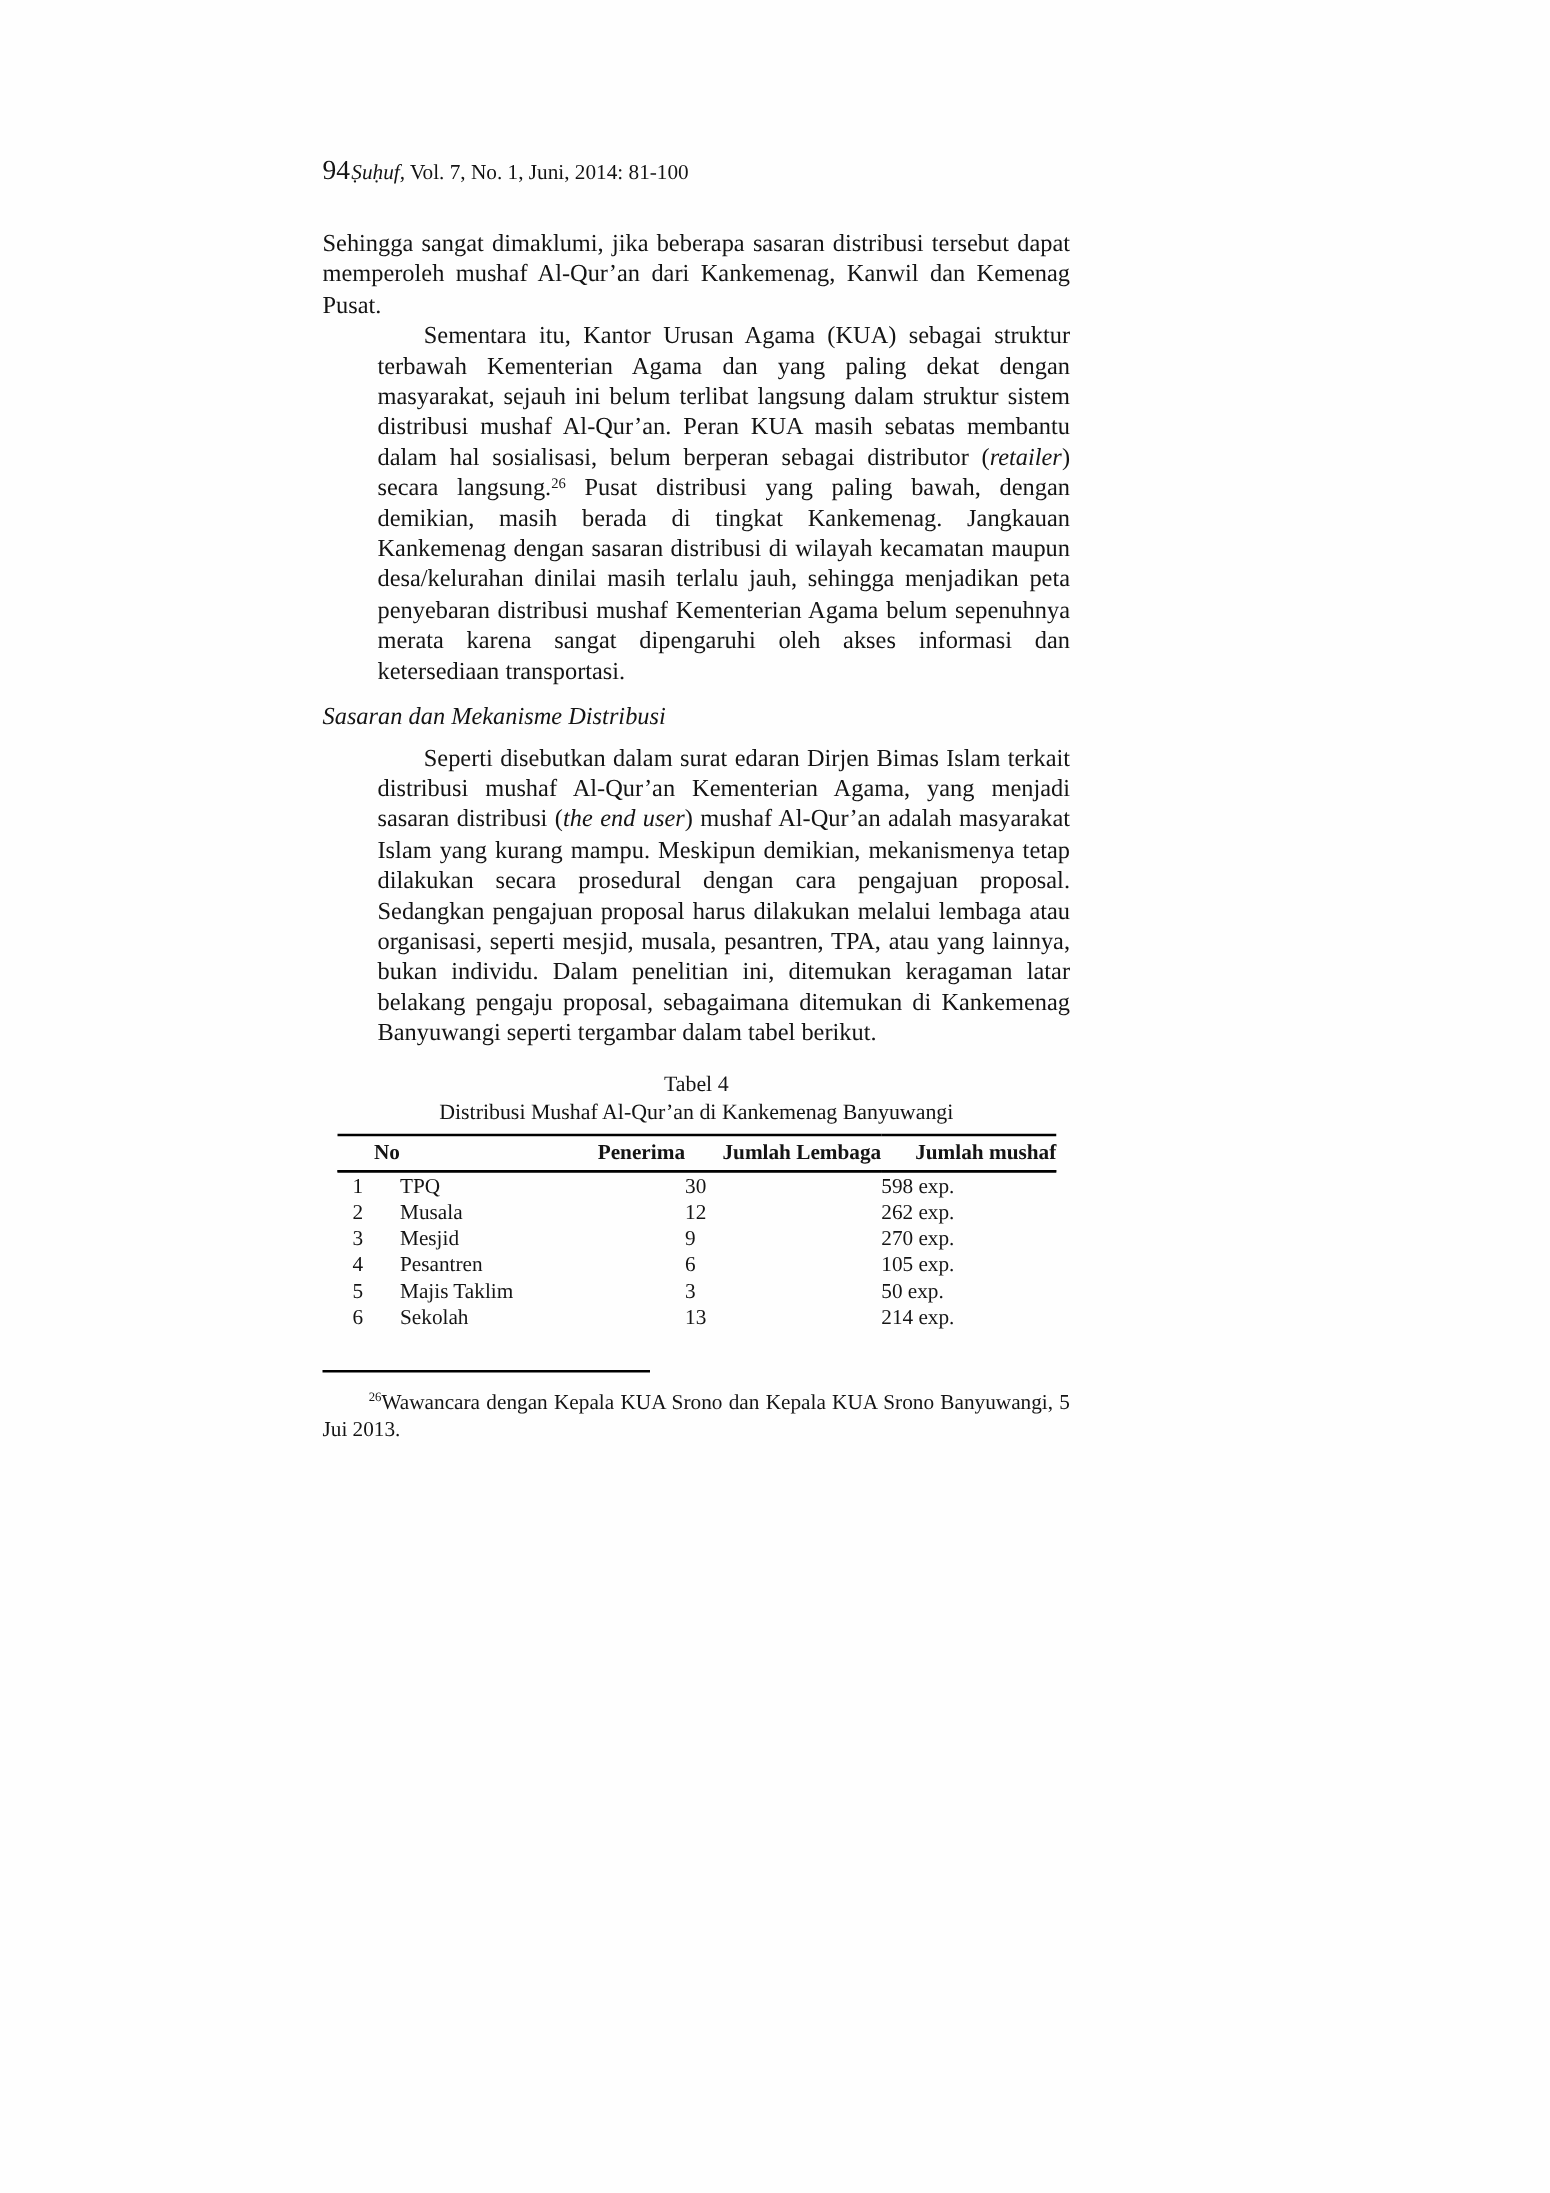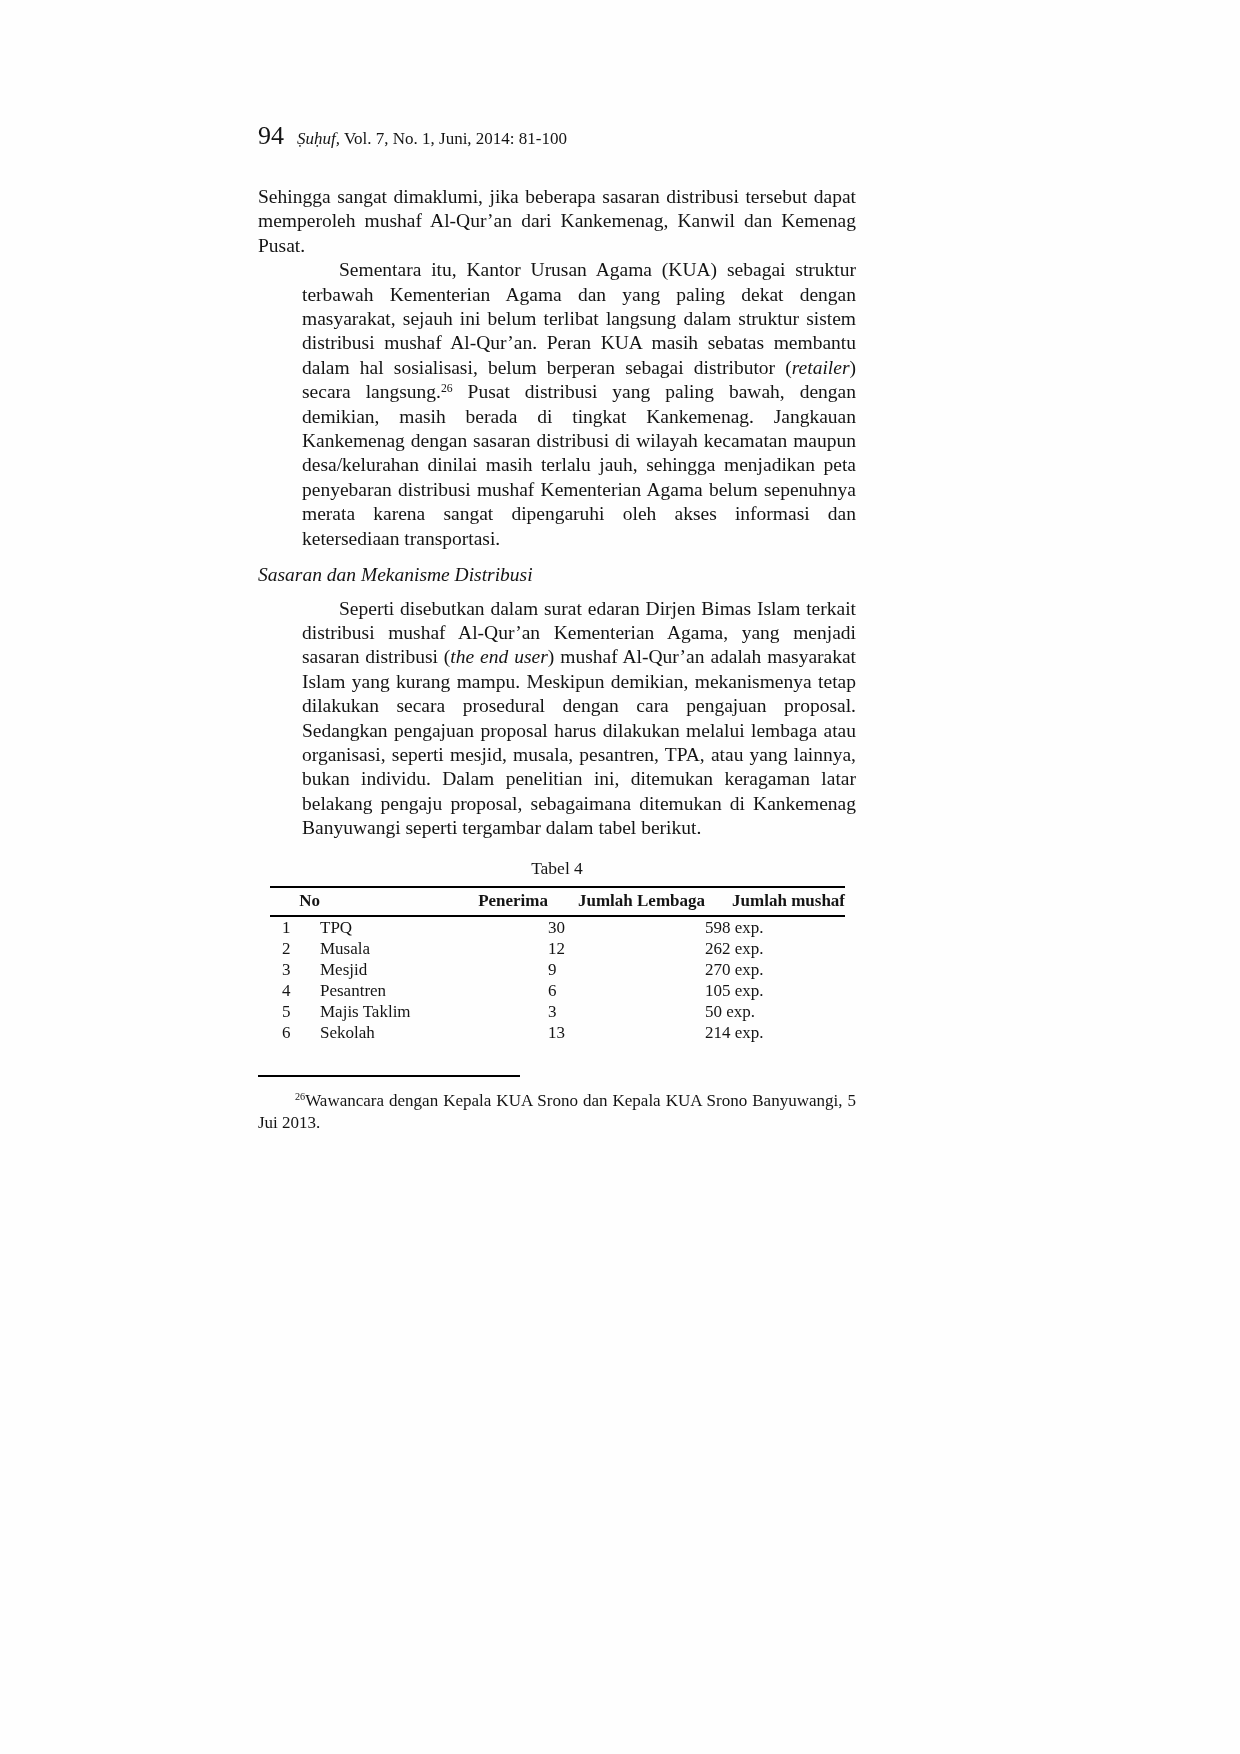--- a/index.html
+++ b/index.html
@@ -24,22 +24,22 @@
     top: 124px;
     width: 598px;
   }
   .running-header {
     font-size: 17px;
     line-height: 24px;
     margin: 0 0 34px 0;
     white-space: nowrap;
   }
   .pagenum {
-    font-size: 26px;
-    margin-right: 13px;
+    font-size: 22px;
+    margin-right: 1px;
   }
   .it { font-style: italic; }
   .para {
     font-size: 19.5px;
     line-height: 24.4px;
     text-align: justify;
     margin: 0;
   }
   .indent { text-indent: 37px; margin-left: 44px; }
   sup {
@@ -112,20 +112,21 @@
     <p class="para">Sehingga sangat dimaklumi, jika beberapa sasaran distribusi tersebut dapat memperoleh mushaf Al-Qur’an dari Kankemenag, Kanwil dan Kemenag Pusat.</p>
 
     <p class="para indent"><span>Sementara itu, Kantor Urusan Agama (KUA) sebagai struktur terbawah Kementerian Agama dan yang paling dekat dengan masyarakat, sejauh ini belum terlibat langsung dalam struktur sistem distribusi mushaf Al-Qur’an. Peran KUA masih sebatas membantu dalam hal sosialisasi, belum berperan sebagai distributor (</span><span class="it">retailer</span><span>) secara langsung.</span><sup>26</sup><span> Pusat distribusi yang paling bawah, dengan demikian, masih berada di tingkat Kankemenag. Jangkauan Kankemenag dengan sasaran distribusi di wilayah kecamatan maupun desa/kelurahan dinilai masih terlalu jauh, sehingga menjadikan peta penyebaran distribusi mushaf Kementerian Agama belum sepenuhnya merata karena sangat dipengaruhi oleh akses informasi dan ketersediaan transportasi.</span></p>
 
     <h2 class="section-heading">Sasaran dan Mekanisme Distribusi</h2>
 
     <p class="para indent"><span>Seperti disebutkan dalam surat edaran Dirjen Bimas Islam terkait distribusi mushaf Al-Qur’an Kementerian Agama, yang menjadi sasaran distribusi (</span><span class="it">the end user</span><span>) mushaf Al-Qur’an adalah masyarakat Islam yang kurang mampu. Meskipun demikian, mekanismenya tetap dilakukan secara prosedural dengan cara pengajuan proposal. Sedangkan pengajuan proposal harus dilakukan melalui lembaga atau organisasi, seperti mesjid, musala, pesantren, TPA, atau yang lainnya, bukan individu. Dalam penelitian ini, ditemukan keragaman latar belakang pengaju proposal, sebagaimana ditemukan di Kankemenag Banyuwangi seperti tergambar dalam tabel berikut.</span></p>
 
     <div class="table-caption">
       <div>Tabel 4</div>
+      <div>Distribusi Mushaf Al-Qur’an di Kankemenag Banyuwangi</div>
     </div>
 
     <table class="data-table">
       <colgroup>
         <col style="width:50px">
         <col style="width:228px">
         <col style="width:157px">
         <col style="width:140px">
       </colgroup>
       <thead>

